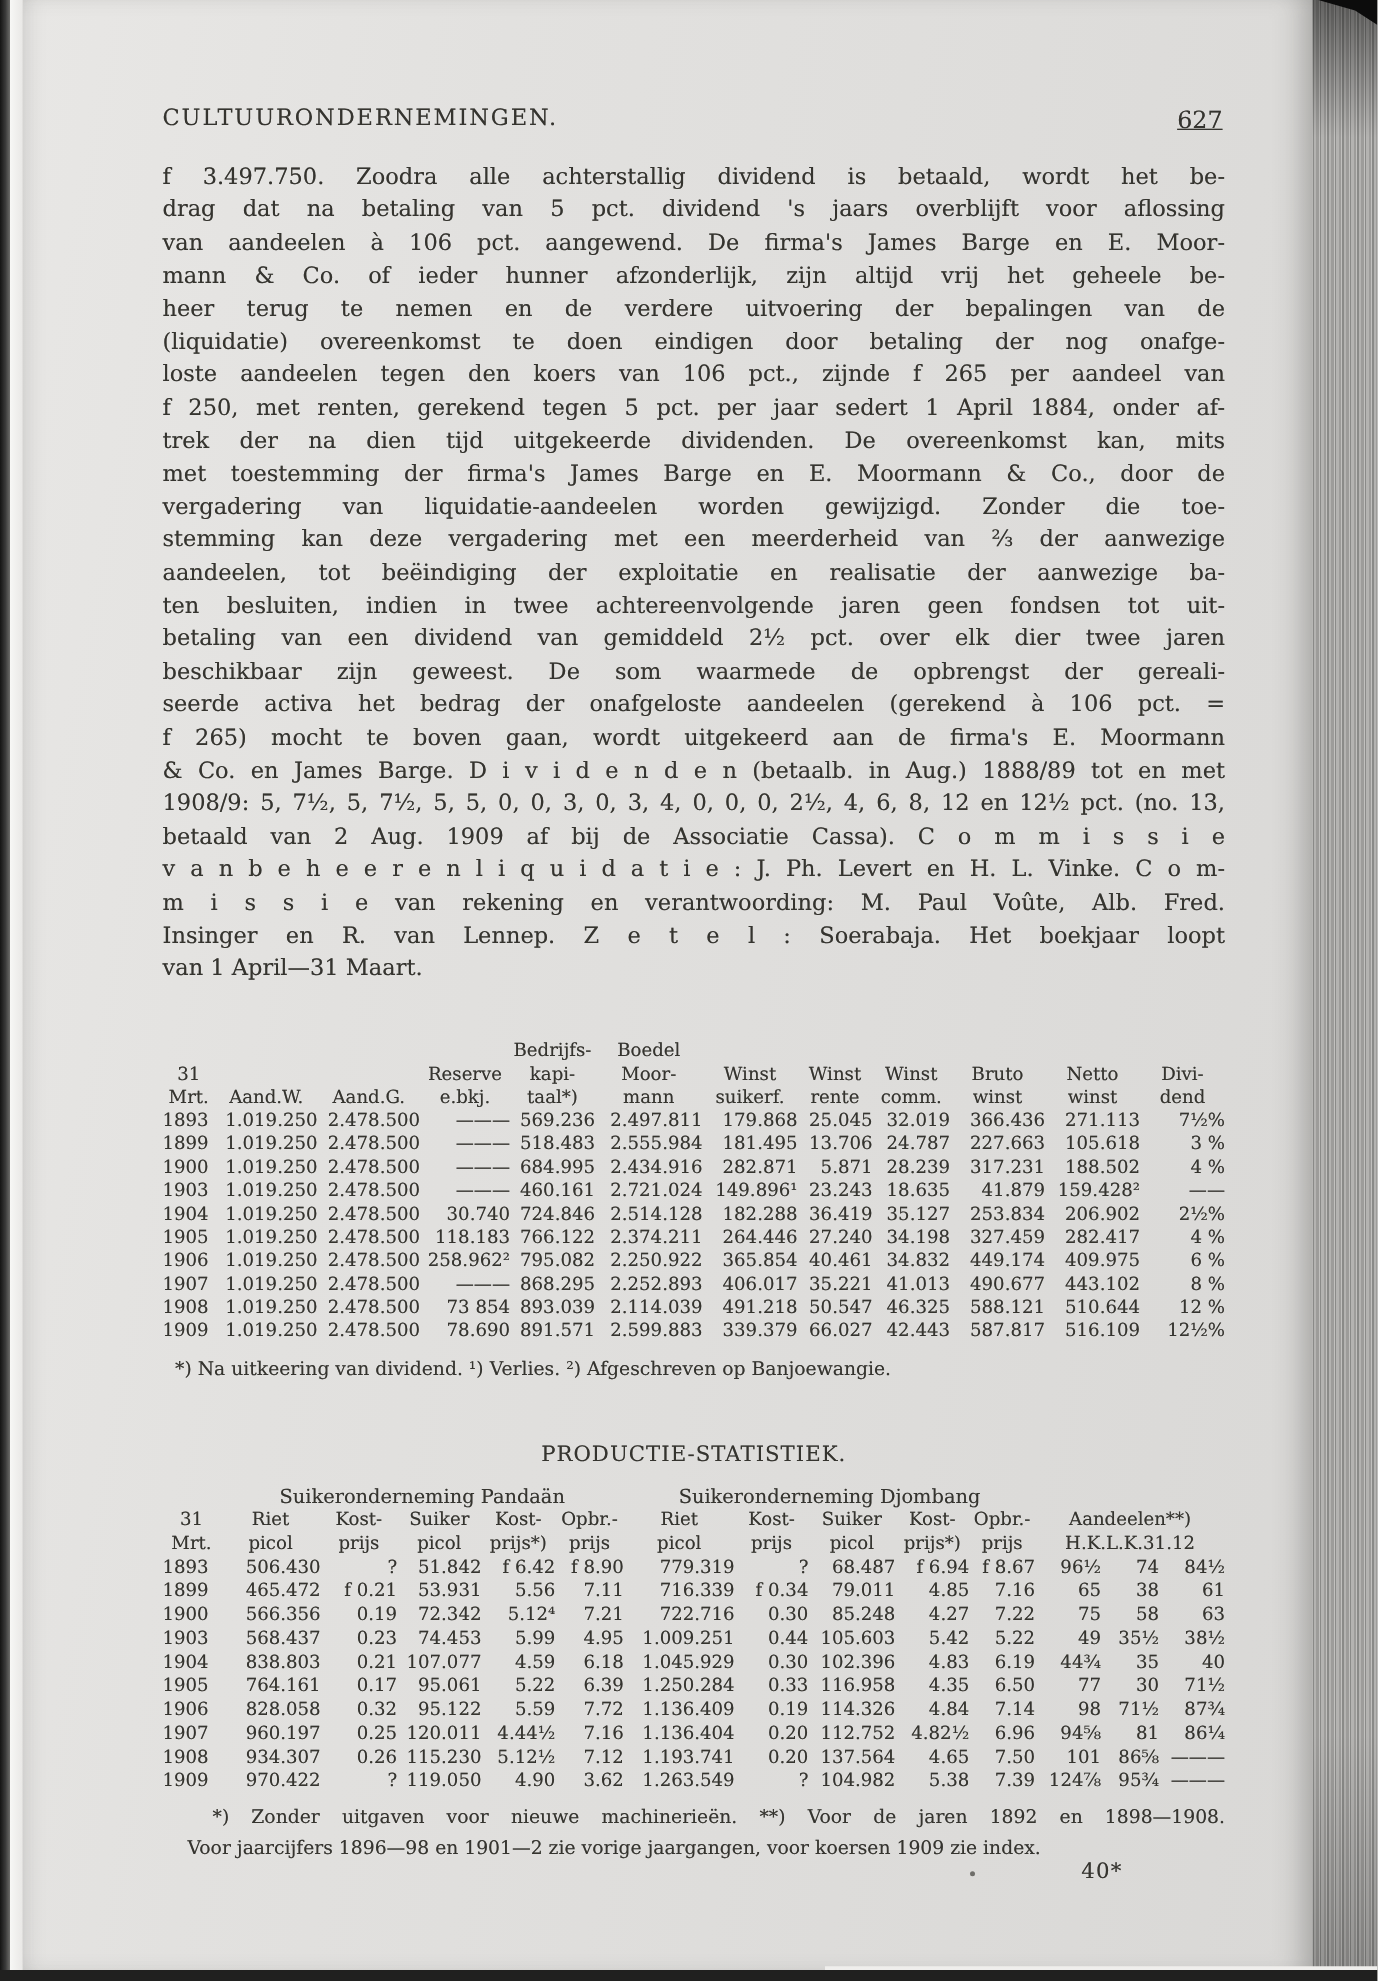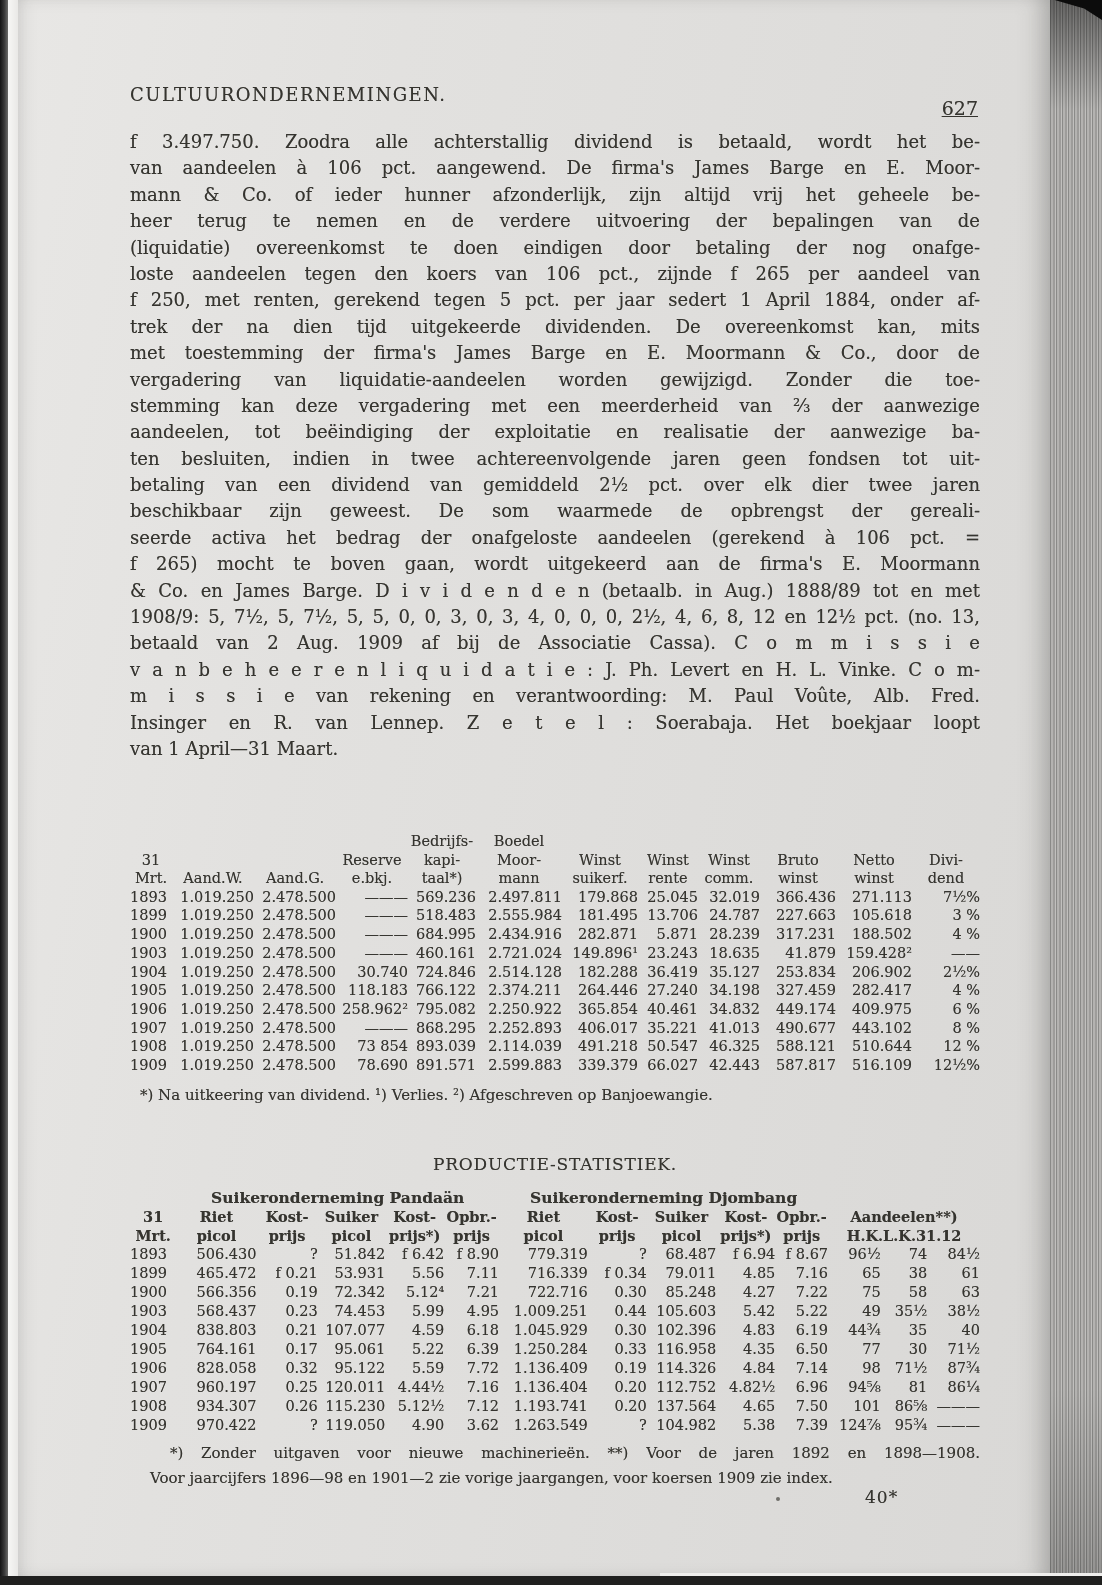--- a/index.html
+++ b/index.html
@@ -27,41 +27,41 @@
     clip-path:polygon(26% 0,100% 0,100% 100%,72% 42%);}
   .bottom-light{left:660px;bottom:9px;width:442px;height:3px;background:#efeeec;}
   .bottom-strip{left:0;bottom:0;width:100%;height:9px;background:#20201f;}
 
   
   .content{position:absolute;left:130px;top:0;width:850px;color:#35342f;
     text-shadow:0 0 .5px rgba(53,52,47,.5);}
   .runhead{position:absolute;top:84px;width:100%;height:26px;}
   .runhead .title{width:100%;text-align:left;
     font-size:18px;letter-spacing:1.5px;}
-  .runhead .pageno{position:absolute;right:2px;top:13px;font-size:19px;text-decoration:underline;}
+  .runhead .pageno{position:absolute;right:2px;top:1px;font-size:19px;text-decoration:underline;}
 
   .bodytext{position:absolute;top:129px;width:100%;font-size:18px;}
   .tline{line-height:26.4px;height:26.4px;text-align:justify;text-align-last:justify;
     white-space:nowrap;overflow:visible;}
   .tline.last{text-align-last:left;}
 
   table{border-collapse:collapse;table-layout:fixed;}
   th,td{padding:0;font-weight:normal;white-space:nowrap;overflow:visible;}
 
   .t1{position:absolute;top:832px;left:0;width:850px;font-size:14.5px;}
   .t1 th{line-height:18.6px;text-align:center;}
   .t1 td{line-height:18.7px;text-align:right;}
   .t1 td:first-child{text-align:left;}
   .fn1{position:absolute;top:1086px;left:10px;font-size:15px;}
 
   .sec-title{position:absolute;top:1154px;width:100%;text-align:center;
     font-size:17px;letter-spacing:.8px;}
 
   .t2{position:absolute;top:1188px;left:0;width:850px;font-size:14.5px;}
-  .t2 th{line-height:19px;text-align:center;font-weight:bold;}
+  .t2 th{line-height:19px;text-align:center;}
   .t2 td{line-height:19px;text-align:right;}
   .t2 td:first-child{text-align:left;}
   .group-row th{font-size:15.5px;}
 
   .fn2{position:absolute;top:1441px;width:100%;font-size:15px;}
   .fn2 .fline{line-height:25px;text-align:justify;text-align-last:justify;white-space:nowrap;margin-left:20px;}
   .fn2 .fline.first{padding-left:20px;box-sizing:border-box;}
   .fn2 .fline.last{text-align-last:left;}
 
   .sig{position:absolute;top:1487px;left:735px;font-size:17px;letter-spacing:1px;}
@@ -81,20 +81,21 @@
 
 <div class="content">
 
   <div class="runhead">
     <div class="title">CULTUURONDERNEMINGEN.</div>
     <div class="pageno">627</div>
   </div>
 
   <div class="bodytext">
       <div class="tline">f 3.497.750. Zoodra alle achterstallig dividend is betaald, wordt het be-</div>
+      <div class="tline">drag dat na betaling van 5 pct. dividend 's jaars overblijft voor aflossing</div>
       <div class="tline">van aandeelen à 106 pct. aangewend. De firma's James Barge en E. Moor-</div>
       <div class="tline">mann &amp; Co. of ieder hunner afzonderlijk, zijn altijd vrij het geheele be-</div>
       <div class="tline">heer terug te nemen en de verdere uitvoering der bepalingen van de</div>
       <div class="tline">(liquidatie) overeenkomst te doen eindigen door betaling der nog onafge-</div>
       <div class="tline">loste aandeelen tegen den koers van 106 pct., zijnde f 265 per aandeel van</div>
       <div class="tline">f 250, met renten, gerekend tegen 5 pct. per jaar sedert 1 April 1884, onder af-</div>
       <div class="tline">trek der na dien tijd uitgekeerde dividenden. De overeenkomst kan, mits</div>
       <div class="tline">met toestemming der firma's James Barge en E. Moormann &amp; Co., door de</div>
       <div class="tline">vergadering van liquidatie-aandeelen worden gewijzigd. Zonder die toe-</div>
       <div class="tline">stemming kan deze vergadering met een meerderheid van ⅔ der aanwezige</div>

